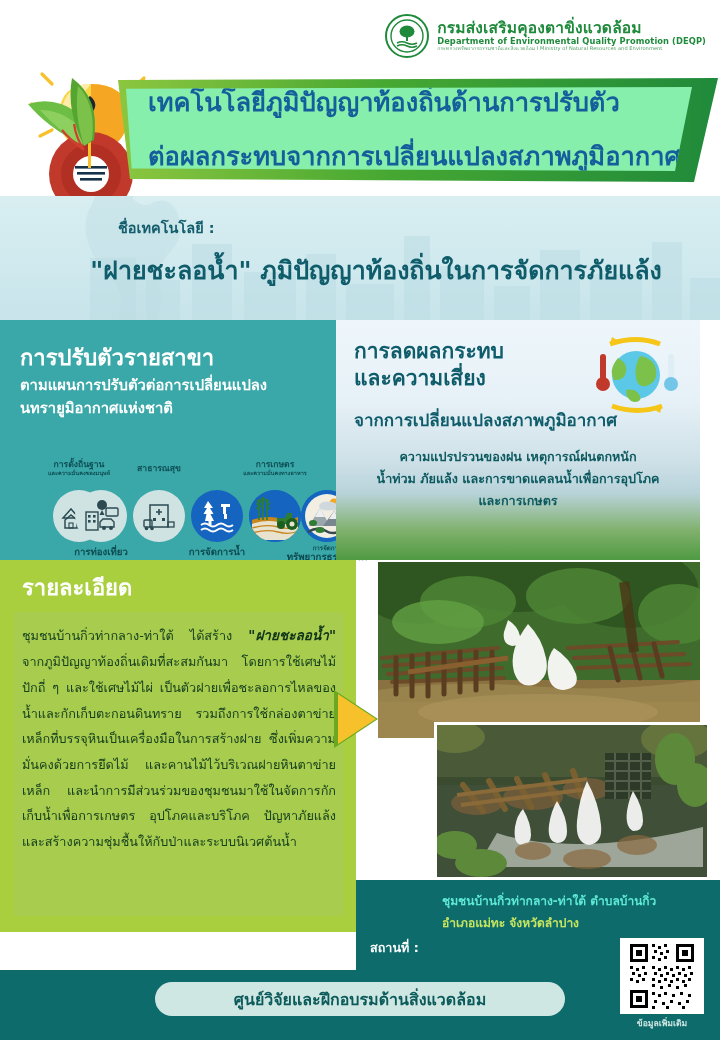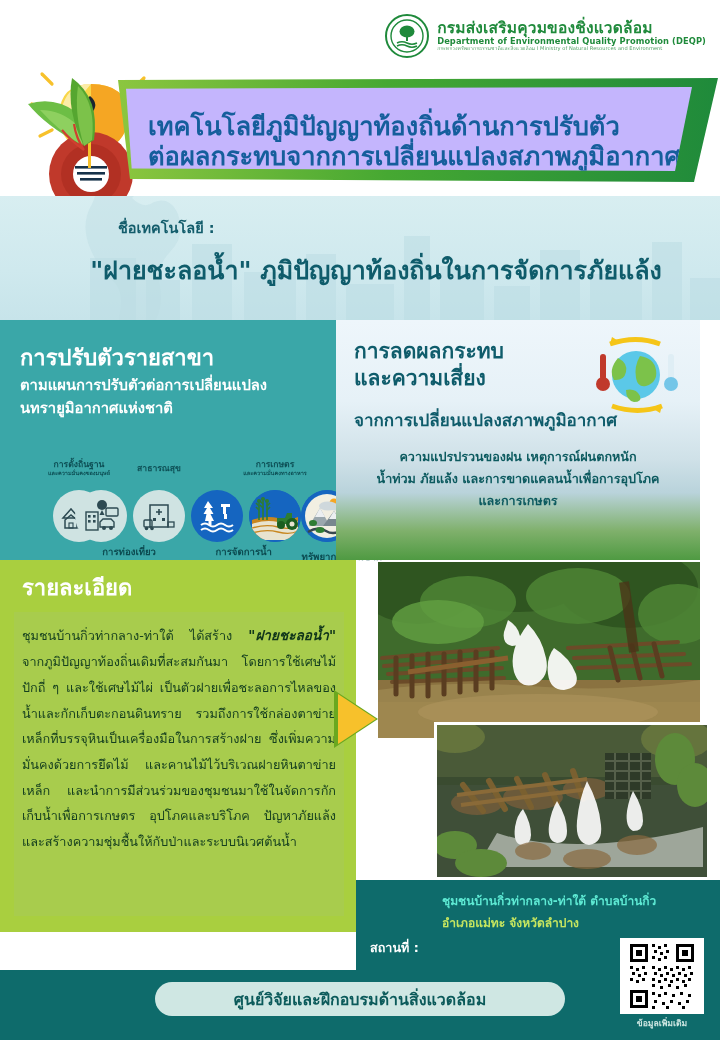--- a/index.html
+++ b/index.html
@@ -22,23 +22,23 @@
   .logo-en { font-size:8.3px; font-weight:bold; color:#1f8a3b; letter-spacing:.1px; }
   .logo-sub { font-size:5.1px; color:#4f9e63; letter-spacing:.05px; }
 
   
   .ribbon { position:absolute; left:118px; top:78px; width:600px; height:104px; }
   .ribbon-green {
     position:absolute; inset:0; background:linear-gradient(90deg,#8cc63f 0%,#46a832 45%,#1f8a3b 100%);
     clip-path:polygon(0% 2%, 100% 0%, 96% 100%, 2% 97%);
   }
   .ribbon-inner {
-    position:absolute; left:8px; top:9px; right:26px; bottom:11px; background:#c4b5fd;
+    position:absolute; left:8px; top:9px; right:26px; bottom:11px; background:#86efac;
     clip-path:polygon(0% 2%, 100% 0%, 97% 100%, 1% 97%);
-    display:flex; flex-direction:column; justify-content:flex-end; padding-left:22px;
+    display:flex; flex-direction:column; justify-content:space-between; padding-left:22px;
   }
   .ribbon-inner div { font-size:25.5px; font-weight:bold; color:#155e9c; line-height:1.18; white-space:nowrap; }
 
   
   .bulb-graphic { position:absolute; left:18px; top:52px; width:146px; height:180px; }
 
   
   .tech-band { position:absolute; left:0; top:196px; width:720px; height:124px;
                background:linear-gradient(180deg,#d8eef1 0%,#cfe9ee 60%,#c7e4ea 100%); overflow:hidden; }
   .skyline { position:absolute; left:0; bottom:0; width:720px; height:92px; opacity:.55; }
@@ -54,21 +54,21 @@
            color:#ffffff; line-height:1.55; }
   .icon-row { position:absolute; left:6px; top:140px; width:348px; height:96px; }
   .icon-cell { position:absolute; width:58px; text-align:center; }
   .icon-circle { width:52px; height:52px; border-radius:50%; margin:0 auto; position:relative; overflow:hidden;
                  display:flex; align-items:center; justify-content:center; }
   .ic-grey { background:#cfe3e2; }
   .ic-blue { background:#1565c0; }
   .lbl-top { position:absolute; width:106px; left:50%; transform:translateX(-50%); text-align:center; }
   .lbl-t1 { font-size:8.6px; font-weight:bold; color:#0d4f55; line-height:1.15; }
   .lbl-t2 { font-size:5.6px; font-weight:bold; color:#0d4f55; line-height:1.2; }
-  .lbl-bot { position:absolute; width:110px; left:50%; transform:translateX(-50%); text-align:right; }
+  .lbl-bot { position:absolute; width:110px; left:50%; transform:translateX(-50%); text-align:center; }
   .lbl-b1 { font-size:9.6px; font-weight:bold; color:#0b4a50; line-height:1.2; }
   .lbl-b2 { font-size:6.2px; font-weight:bold; color:#0b4a50; line-height:1.2; }
 
   .panel-right { position:absolute; left:336px; top:320px; width:364px; height:240px;
                  background:linear-gradient(180deg,#eef6fb 0%,#e6f1f7 34%,#cfe1e8 58%,#b9d3db 72%,#7fb06b 88%,#4f9a42 100%);
                  overflow:hidden; }
   .pr-h1 { position:absolute; left:18px; top:18px; font-size:21px; font-weight:bold; color:#0f5c6b; line-height:1.28; }
   .pr-h2 { position:absolute; left:18px; top:86px; font-size:17px; font-weight:bold; color:#0f5c6b; }
   .globe-ico { position:absolute; right:16px; top:14px; width:96px; height:84px; }
   .pr-body { position:absolute; left:12px; top:126px; width:340px; text-align:center;
@@ -115,21 +115,21 @@
       <div class="logo-mark">
         <svg width="34" height="34" viewBox="0 0 34 34">
           <circle cx="17" cy="17" r="16" fill="none" stroke="#1f8a3b" stroke-width="1.4"></circle>
           <ellipse cx="17" cy="12.5" rx="7.5" ry="6" fill="#1f8a3b"></ellipse>
           <rect x="16" y="16" width="2" height="6" fill="#1f8a3b"></rect>
           <path d="M7 24 Q12 21.5 17 24 Q22 26.5 27 24" stroke="#1f8a3b" stroke-width="1.5" fill="none"></path>
           <path d="M7 27 Q12 24.5 17 27 Q22 29.5 27 27" stroke="#1f8a3b" stroke-width="1.5" fill="none"></path>
         </svg>
       </div>
       <div class="logo-txt">
-        <div class="logo-th">กรมส่งเสริมคุวมของชิ่งแวดล้อม</div>
+        <div class="logo-th">กรมส่งเสริมคุองตาขิ่งแวดล้อม</div>
         <div class="logo-en">Department of Environmental Quality Promotion (DEQP)</div>
         <div class="logo-sub">กระทรวงทรัพยากรธรรมชาติและสิ่งแวดล้อม I Ministry of Natural Resources and Environment</div>
       </div>
     </div>
 
     <div class="bulb-graphic">
       <svg width="146" height="180" viewBox="0 0 146 180">
         <g stroke="#f7c12b" stroke-width="3.2" stroke-linecap="round">
           <line x1="24" y1="22" x2="34" y2="32"></line>
           <line x1="14" y1="52" x2="28" y2="56"></line>

